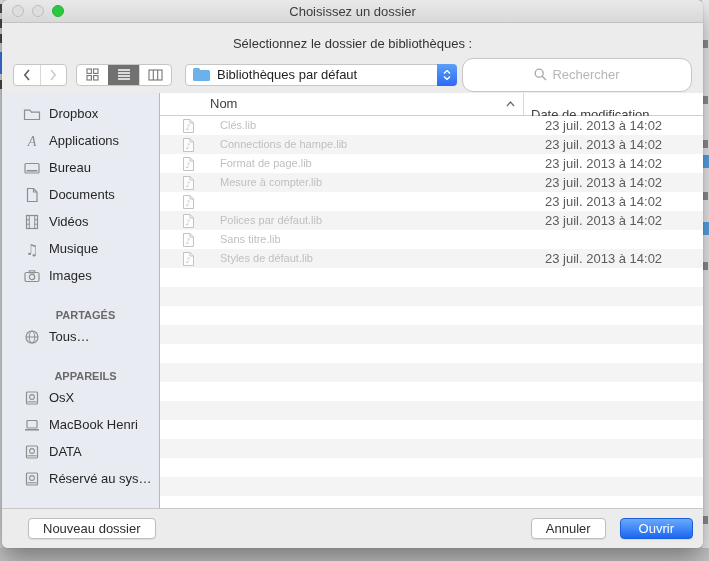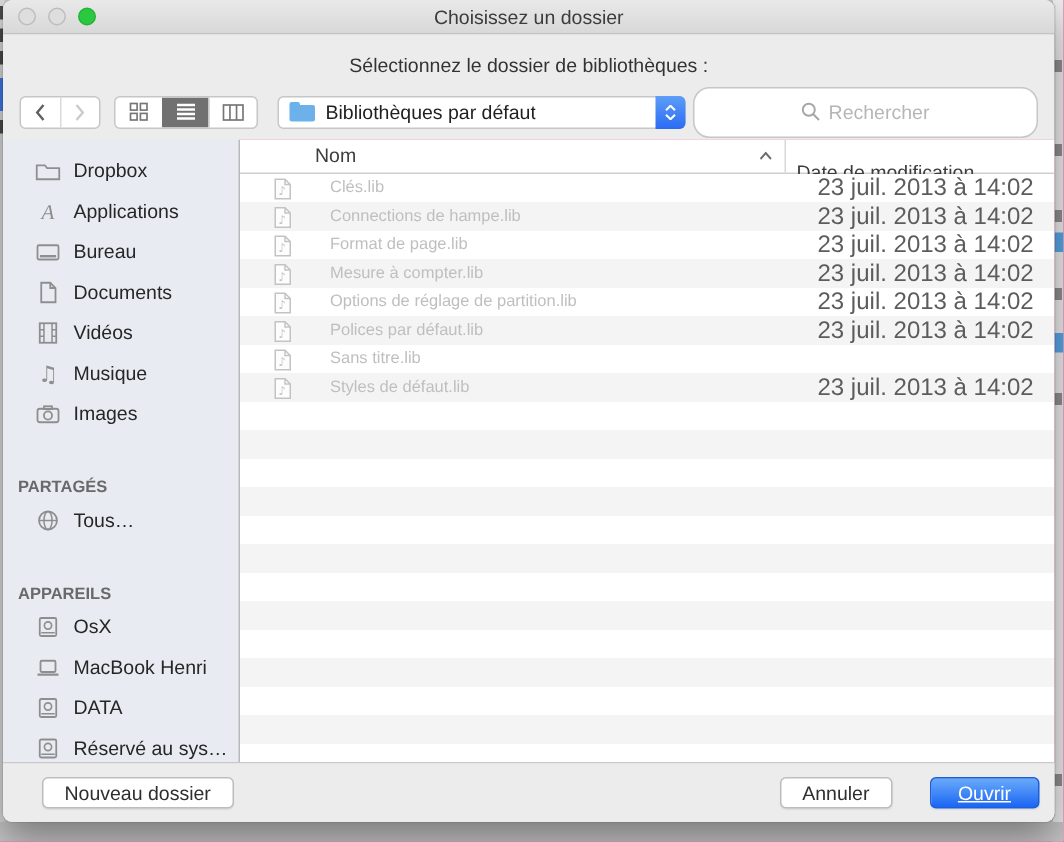--- a/index.html
+++ b/index.html
@@ -54,45 +54,45 @@
   .dd-label{margin-left:7px;font-size:13px;color:#1f1f1f;white-space:nowrap;overflow:hidden;}
   .stepper{position:absolute;right:-1px;top:-1px;width:20px;height:22px;border-radius:0 4px 4px 0;
     background:linear-gradient(#5d9ef8,#2b6bf4);display:flex;flex-direction:column;align-items:center;justify-content:center;gap:2px;}
   .search{width:230px;height:34px;box-sizing:border-box;margin-left:auto;background:#fff;border:1px solid #c6c6c6;border-radius:11px;
     display:flex;align-items:center;justify-content:center;gap:5px;font-size:13px;color:#b6b6b6;}
 
   
   .main{position:absolute;top:93px;bottom:40px;left:0;right:0;display:flex;overflow:hidden;}
   .sidebar{width:158px;box-sizing:border-box;background:#e8ecf2;border-right:1px solid #b9b9b9;padding-top:7px;overflow:hidden;}
   .sec-label{padding:4px 0 2px 10px;font-size:11px;font-weight:bold;color:#696969;}
-  .sec+.sec{margin-top:26px;}
+  .sec+.sec{margin-top:16px;text-align:center;}
   .sb-item{height:27px;display:flex;align-items:center;padding-left:21px;color:#262626;font-size:13px;}
   .sbicon{width:18px;height:16px;margin-right:8px;flex:0 0 auto;}
   .sb-label{white-space:nowrap;}
 
   .list{flex:1;background:#ec4899;display:flex;flex-direction:column;min-width:0;}
   .list-header{height:23px;box-sizing:border-box;border-bottom:1px solid #cfcfcf;position:relative;font-size:13px;color:#3d3d3d;background:#fff;flex:0 0 auto;}
   .hdr-nom{position:absolute;left:50px;top:3px;}
   .hdr-caret{position:absolute;left:346px;top:8px;}
   .hdr-div{position:absolute;left:363px;top:0;bottom:0;border-left:1px solid #d8d8d8;}
   .hdr-date{position:absolute;left:371px;top:14px;}
   .rows{flex:1;position:relative;background:repeating-linear-gradient(#ffffff 0 19px,#f4f4f4 19px 38px);}
   .row{height:19px;position:relative;}
   .file-ic{position:absolute;left:22px;top:2px;}
   .fname{position:absolute;left:48px;top:0;line-height:19px;font-size:11px;color:#bfbfbf;white-space:nowrap;margin-left:12px;}
-  .fdate{position:absolute;left:385px;top:0;line-height:19px;font-size:16px;color:#5c5c5c;white-space:nowrap;}
+  .fdate{position:absolute;left:385px;top:0;line-height:19px;font-size:13px;color:#5c5c5c;white-space:nowrap;}
 
   
   .footer{position:absolute;left:0;right:0;bottom:0;height:40px;background:#ececec;border-top:1px solid #c9c9c9;
     border-radius:0 0 6px 6px;display:flex;align-items:center;padding:0 10px;box-sizing:border-box;}
   .btn{height:21px;box-sizing:border-box;border:1px solid #bdbdbd;border-radius:4px;background:#fff;
     box-shadow:0 1px 1px rgba(0,0,0,.08);font-size:13px;color:#2e2e2e;display:flex;align-items:center;justify-content:center;padding:0 14px;}
   .btn.newfolder{margin-left:16px;}
   .btn.cancel{margin-left:auto;}
-  .btn.primary{margin-left:25px;background:linear-gradient(#69aafa,#1b66f3);border:1px solid #1c5fdd;color:#fff;padding:0 18px;text-decoration:underline;}
+  .btn.primary{margin-left:14px;background:linear-gradient(#69aafa,#1b66f3);border:1px solid #1c5fdd;color:#fff;padding:0 18px;}
   svg{display:block;}
 </style>
 </head>
 <body>
 
 <svg width="0" height="0" style="position:absolute">
   <defs>
     <symbol id="i-folder-icon" viewBox="0 0 18 16">
       <path d="M1.5 13.5 V4.2 h5.4 l1.5 1.9 H16.5 v7.4 z" fill="none" stroke="#8e8e8e" stroke-width="1.2"></path>
     </symbol>
@@ -382,21 +382,20 @@
               <use href="#i-music-document-icon"></use>
             </svg>
     <span class="fname">Mesure à compter.lib</span>
     <span class="fdate">23 juil. 2013 à 14:02</span>
   </div>
 
   <div class="row">
     <svg class="file-ic" width="13" height="16">
               <use href="#i-music-document-icon"></use>
             </svg>
-    <span class="fname">Options de réglage de partition.lib</span>
     <span class="fdate">23 juil. 2013 à 14:02</span>
   </div>
 
   <div class="row">
     <svg class="file-ic" width="13" height="16">
               <use href="#i-music-document-icon"></use>
             </svg>
     <span class="fname">Polices par défaut.lib</span>
     <span class="fdate">23 juil. 2013 à 14:02</span>
   </div>

